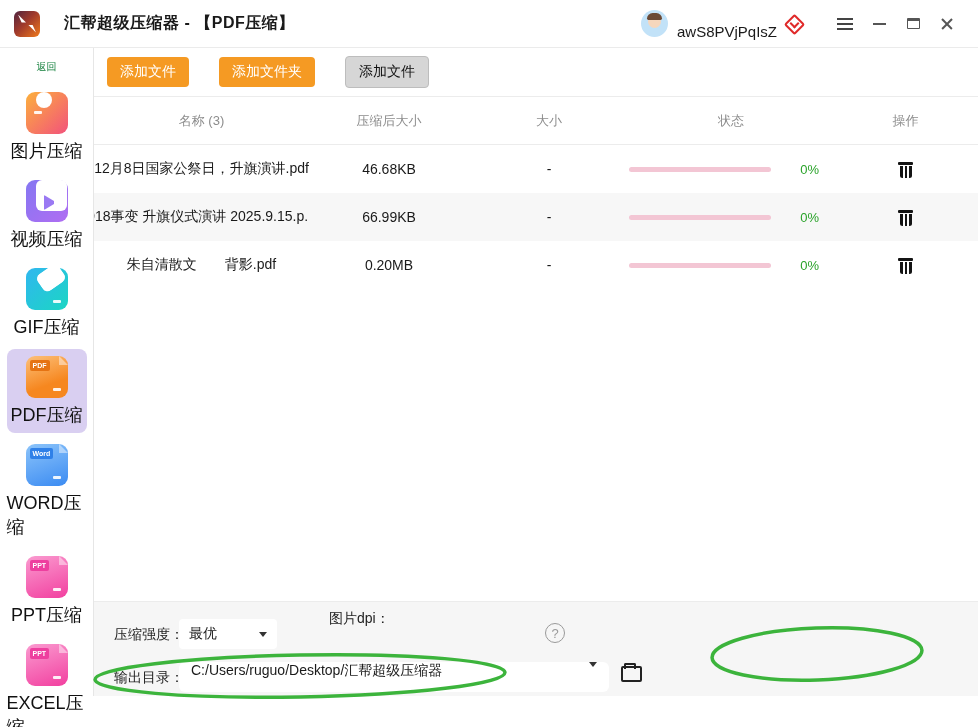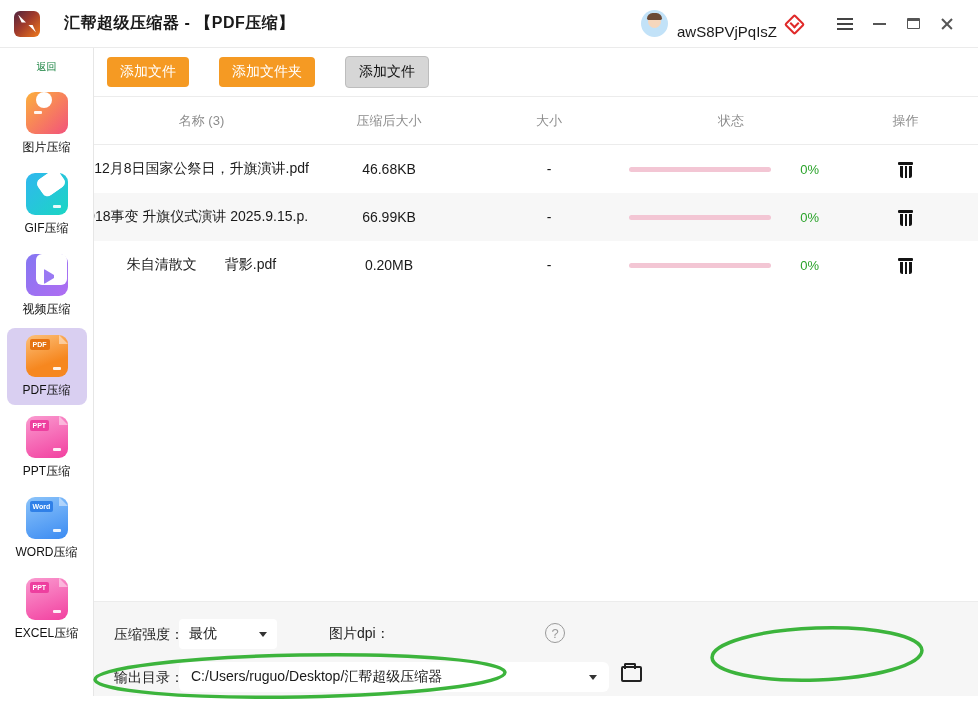--- a/index.html
+++ b/index.html
@@ -31,21 +31,21 @@
   .close-ic{width:14px;height:14px;position:relative}
   .close-ic::before,.close-ic::after{content:"";position:absolute;left:0;top:6px;width:14px;height:1.8px;background:#555}
   .close-ic::before{transform:rotate(45deg)}.close-ic::after{transform:rotate(-45deg)}
 
   
   .app-body{display:flex;height:648px}
   .sidebar{width:94px;border-right:1px solid #e6e6e6;display:flex;flex-direction:column;align-items:center;padding-top:5px}
   .back-btn{font-size:10px;color:#15803d;height:28px;line-height:28px;cursor:pointer}
   .side-item{width:80px;padding:7px 0 6px;display:flex;flex-direction:column;align-items:center;border-radius:8px;margin-top:4px;cursor:pointer}
   .side-item.selected{background:var(--selbg)}
-  .side-label{font-size:12px;margin-top:5px;color:#111}
+  .side-label{font-size:18px;margin-top:5px;color:#111}
   .side-icon{width:42px;height:42px;border-radius:9px;position:relative}
   .badge{position:absolute;top:4px;left:4px;font-size:7px;line-height:1;color:#fff;padding:2px 3px;border-radius:2px;font-weight:700;z-index:2}
   .badge:empty{display:none}
   .glyph{position:absolute;inset:0}
   .ic-image{background:linear-gradient(135deg,#fcb03c,#f2527c)}
   .ic-image .glyph::before{content:"";position:absolute;left:10px;top:9px;width:7px;height:7px;border-radius:50%;background:#fff}
   .ic-image .glyph::after{content:"";position:absolute;left:8px;top:19px;width:26px;height:13px;border-radius:13px 13px 0 0;background:#fff}
   .ic-gif{background:linear-gradient(135deg,#30b7ef,#1bd6c3)}
   .ic-gif .glyph::before{content:"";position:absolute;left:12px;top:15px;width:17px;height:11px;border-radius:6px;background:#fff;transform:rotate(-35deg)}
   .ic-video{background:linear-gradient(135deg,#8577f2,#b06df2)}
@@ -87,30 +87,30 @@
   .trash::before{content:"";position:absolute;top:2px;left:0;width:15px;height:2.6px;background:#141414;border-radius:1px}
   .trash::after{content:"";position:absolute;top:6px;left:1.5px;width:12px;height:11.5px;border-radius:0 0 2.5px 2.5px;
     background:linear-gradient(90deg,#141414 0 3px,#fff 3px 4.6px,#141414 4.6px 7.4px,#fff 7.4px 9px,#141414 9px 12px)}
 
   
   .controls{position:absolute;left:0;right:0;bottom:0;height:95px;background:#f6f6f6;border-top:1px solid #ececec}
   .ctl-label{position:absolute;font-size:14px;color:#222;line-height:30px}
   .lbl-strength{left:20px;top:17px}
   .select{position:absolute;left:85px;top:17px;width:98px;height:30px;background:#fff;border-radius:4px;display:flex;align-items:center;padding:0 10px;font-size:14px;cursor:pointer}
   .caret{margin-left:auto;border-top:5px solid #333;border-left:4.5px solid transparent;border-right:4.5px solid transparent}
-  .lbl-dpi{left:235px;top:16px}
+  .lbl-dpi{left:235px;top:1px}
   .stepper{position:absolute;left:300px;top:17px;width:143px;height:30px;background:#fff;border-radius:4px;display:flex;align-items:center;justify-content:space-between;padding:0 12px}
   .minus-ic{width:12px;height:2.2px;background:#111;cursor:pointer}
   .plus-ic{width:12px;height:12px;position:relative;cursor:pointer}
   .plus-ic::before{content:"";position:absolute;top:5px;left:0;width:12px;height:2.2px;background:#111}
   .plus-ic::after{content:"";position:absolute;left:5px;top:0;width:2.2px;height:12px;background:#111}
   .dpi-val{font-size:14px}
   .help{position:absolute;left:451px;top:21px;width:20px;height:20px;border:1.5px solid #9a9a9a;border-radius:50%;color:#9a9a9a;font-size:13px;display:flex;align-items:center;justify-content:center;cursor:pointer}
   .lbl-out{left:20px;top:60px}
-  .path-box{position:absolute;left:85px;top:60px;width:430px;height:30px;background:#fff;border-radius:6px;display:flex;align-items:center;padding:0 12px;font-size:14px;cursor:text}
+  .path-box{position:absolute;left:85px;top:60px;width:430px;height:30px;background:#fff;border-radius:6px;display:flex;padding:0 12px;font-size:14px;cursor:text}
   .folder-ic{position:absolute;left:527px;top:64px;width:21px;height:16px;border:2px solid #222;border-radius:2px;cursor:pointer}
   .folder-ic::before{content:"";position:absolute;top:-5px;left:1px;width:8px;height:4px;border:2px solid #222;border-bottom:none;border-radius:2px 2px 0 0}
   .start-btn{position:absolute;left:688px;top:34px;width:139px;height:38px;background:var(--red);color:#fff;font-size:17px;border:none;border-radius:4px;cursor:pointer;letter-spacing:1px}
 
   
   .statusbar{height:31px;border-top:1px solid #e3e3e3;display:flex;align-items:center;font-size:14px;background:#fff;padding:0 16px}
   .sb-item{display:flex;align-items:center;cursor:pointer}
   .home-ic{width:15px;height:13px;position:relative;margin-right:6px}
   .home-ic::before{content:"";position:absolute;left:0;top:-1px;border-left:7.5px solid transparent;border-right:7.5px solid transparent;border-bottom:7px solid #111}
   .home-ic::after{content:"";position:absolute;left:2px;top:6px;width:11px;height:7px;background:#111}
@@ -160,58 +160,58 @@
 
           <div class="side-item">
             <span class="side-icon doc ic-image">
 
               <span class="glyph"></span>
             </span>
             <span class="side-label">图片压缩</span>
           </div>
 
           <div class="side-item">
+            <span class="side-icon doc ic-video">
+
+              <span class="glyph"></span>
+            </span>
+            <span class="side-label">视频压缩</span>
+          </div>
+
+          <div class="side-item">
             <span class="side-icon doc ic-gif">
 
               <span class="glyph"></span>
             </span>
             <span class="side-label">GIF压缩</span>
-          </div>
-
-          <div class="side-item">
-            <span class="side-icon doc ic-video">
-
-              <span class="glyph"></span>
-            </span>
-            <span class="side-label">视频压缩</span>
           </div>
 
 
           <div class="side-item selected">
             <span class="side-icon doc ic-pdf">
               <span class="badge">PDF</span>
               <span class="glyph"></span>
             </span>
             <span class="side-label">PDF压缩</span>
           </div>
 
           <div class="side-item">
+            <span class="side-icon doc ic-word">
+              <span class="badge">Word</span>
+              <span class="glyph"></span>
+            </span>
+            <span class="side-label">WORD压缩</span>
+          </div>
+
+          <div class="side-item">
             <span class="side-icon doc ic-ppt">
               <span class="badge">PPT</span>
               <span class="glyph"></span>
             </span>
             <span class="side-label">PPT压缩</span>
-          </div>
-
-          <div class="side-item">
-            <span class="side-icon doc ic-word">
-              <span class="badge">Word</span>
-              <span class="glyph"></span>
-            </span>
-            <span class="side-label">WORD压缩</span>
           </div>
 
           <div class="side-item">
             <span class="side-icon doc ic-excel">
               <span class="badge">PPT</span>
               <span class="glyph"></span>
             </span>
             <span class="side-label">EXCEL压缩</span>
           </div>
         </div>

